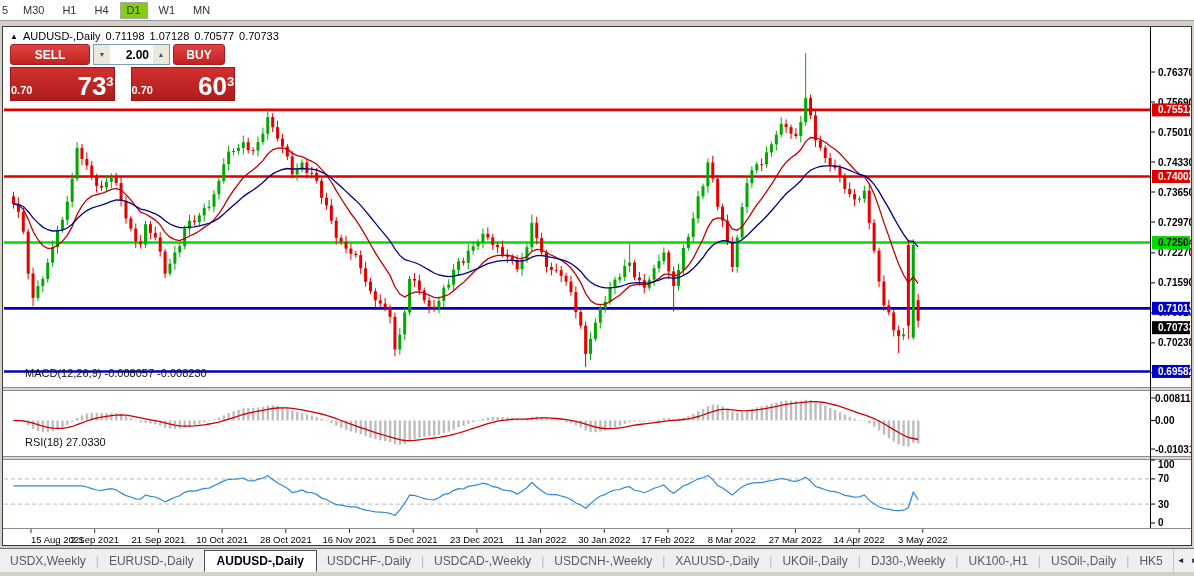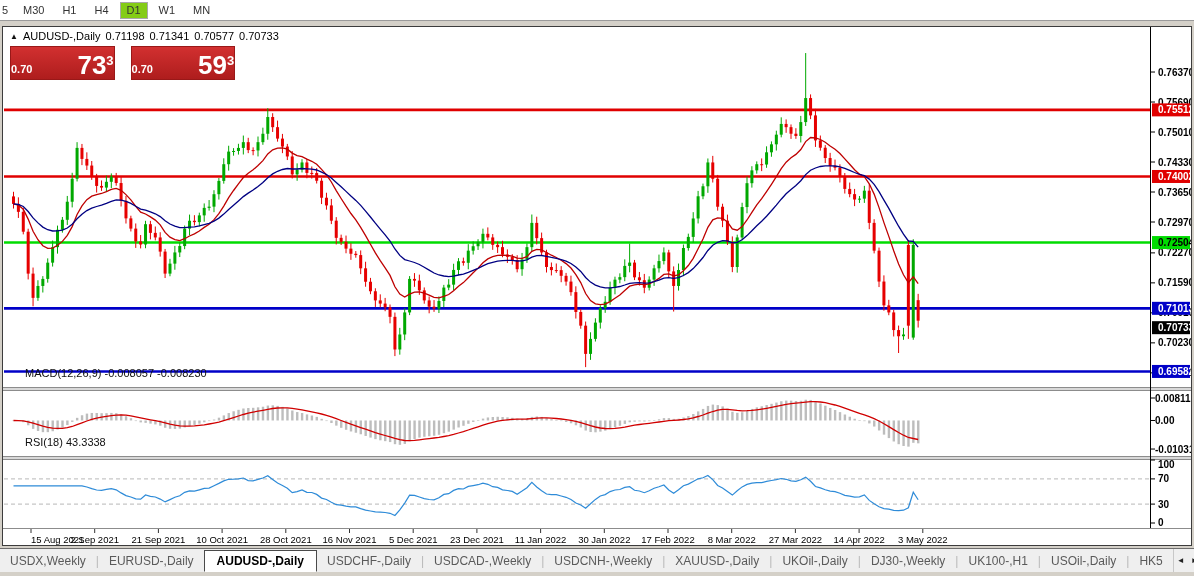--- a/index.html
+++ b/index.html
@@ -70,48 +70,57 @@
   <div class="tfbtn">MN</div>
 </div>
 <div class="mdi-strip"></div>
 
 <div class="chart-window">
 
   <div class="chart-title">
     <span class="tri">▲</span>
     <span>AUDUSD-,Daily</span>
     <span>0.71198</span>
-    <span>0.71341</span>
+    <span>1.07128</span>
     <span>0.70577</span>
     <span>0.70733</span>
   </div>
 
   <div class="trade-panel">
+    <div class="tp-row1">
+      <div class="tp-btn">SELL</div>
+      <div class="tp-spin">
+        <div class="sbtn">▼</div>
+        <div class="sval">2.00</div>
+        <div class="sbtn">▲</div>
+      </div>
+      <div class="tp-btn buy">BUY</div>
+    </div>
     <div class="tp-row2">
       <div class="tp-price">
         <span class="bf">0.70</span>
         <span class="pips">73</span>
         <span class="sup">3</span>
       </div>
       <div class="tp-price">
         <span class="bf">0.70</span>
-        <span class="pips">59</span>
+        <span class="pips">60</span>
         <span class="sup">3</span>
       </div>
     </div>
   </div>
 
   <div class="pane-label" style="top:340px">
     <span>MACD(12,26,9)</span>
     <span>-0.008057</span>
     <span>-0.008230</span>
   </div>
   <div class="pane-label" style="top:409px">
     <span>RSI(18)</span>
-    <span>43.3338</span>
+    <span>27.0330</span>
   </div>
 
   <svg id="chart-svg" width="1188" height="518">
       <rect x="0" y="0" width="1188" height="518" fill="#FFFFFF"></rect>
       <defs>
         <clipPath id="clipMain">
           <rect x="1" y="1" width="1146" height="359"></rect>
         </clipPath>
         <clipPath id="clipMacd">
           <rect x="1" y="364" width="1146" height="65"></rect>

